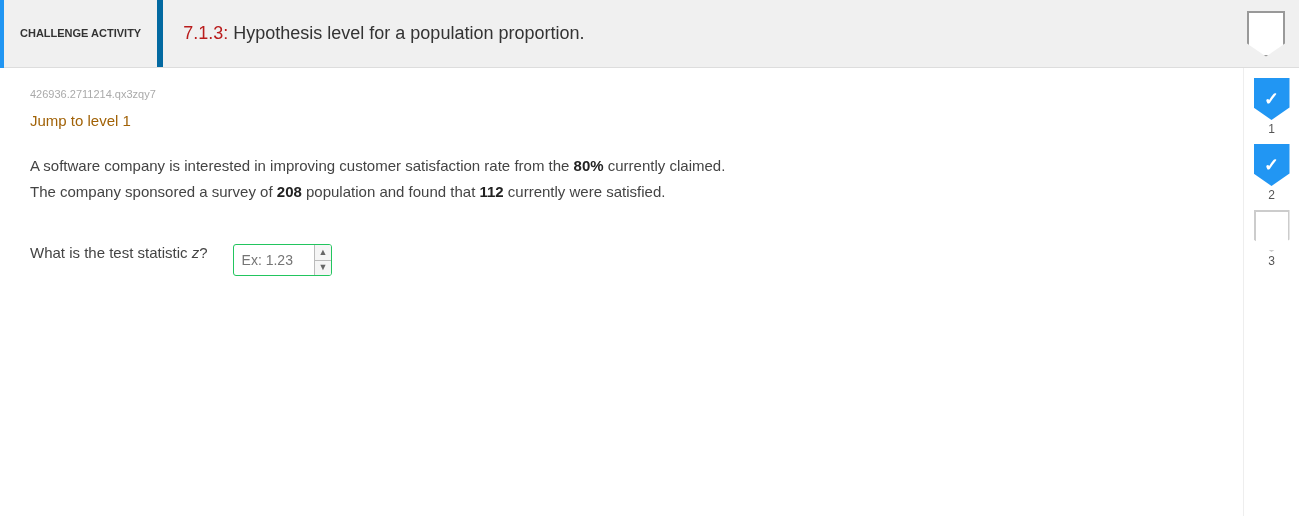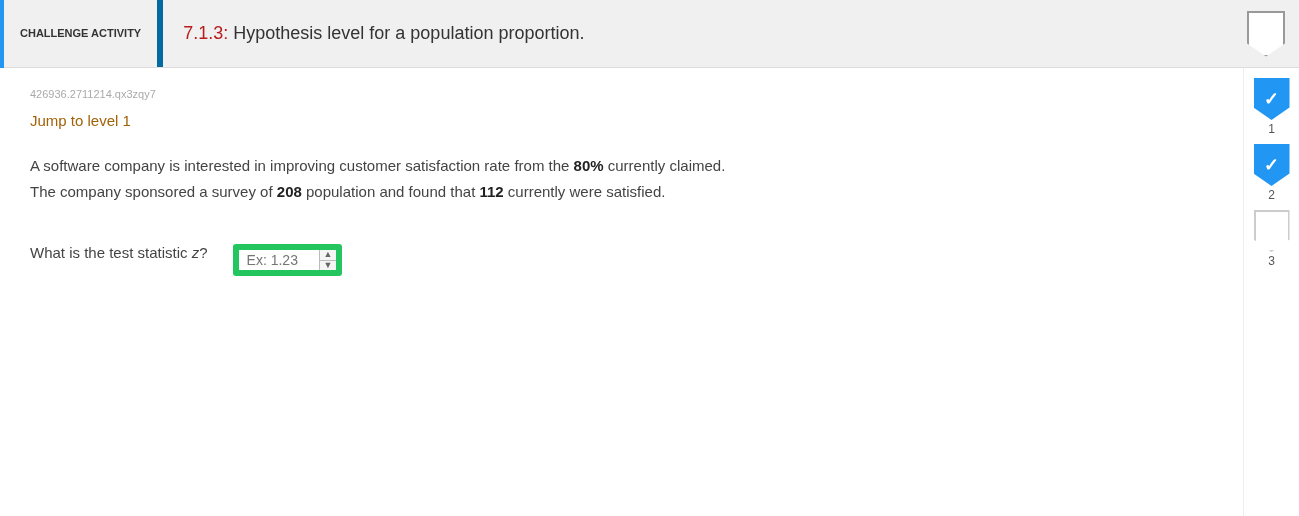--- a/index.html
+++ b/index.html
@@ -105,21 +105,21 @@
       color: #444;
     }
 
     .question-label em {
       font-style: italic;
     }
 
     .spinner-input {
       display: flex;
       align-items: center;
-      border: 6px solid #22c55e;
+      border: 1px solid #22c55e;
       border-radius: 3px;
       overflow: hidden;
       height: 32px;
     }
 
     .spinner-input input {
       border: none;
       outline: none;
       width: 80px;
       padding: 4px 8px;

